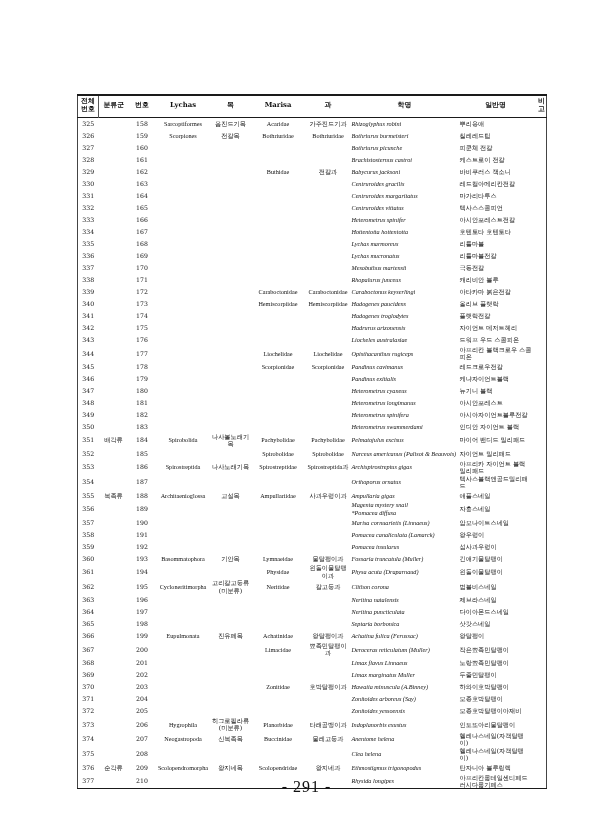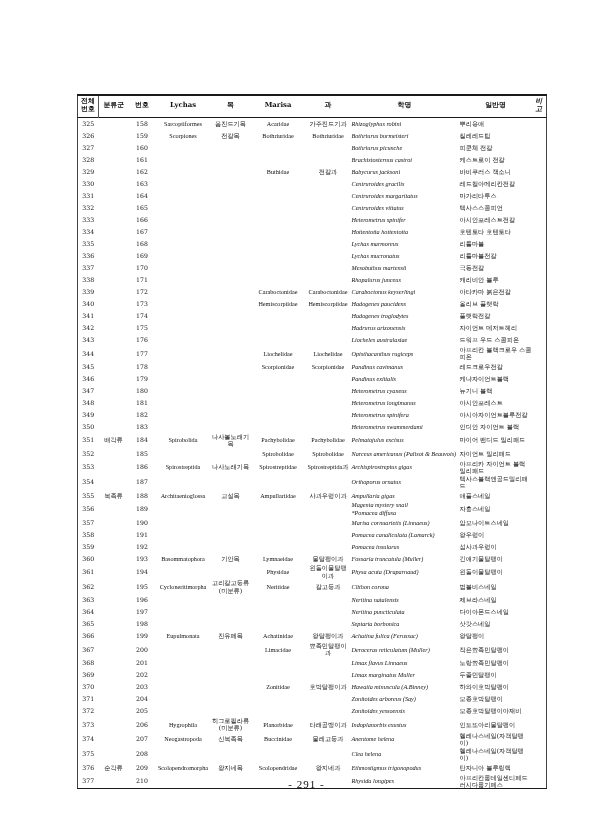--- a/index.html
+++ b/index.html
@@ -30,21 +30,21 @@
     font-size:6.9px;
     font-weight:bold;
     padding:2px 0 3px 0;
     line-height:1.15;
     white-space:pre-line;
     vertical-align:middle;
     text-align:center;
     font-family:"DejaVu Serif", serif;
   }
   table.species th.h0 { border-right:0.5px solid #555555; }
-  table.species th.h9 { text-align:center; padding-right:1px;font-style:italic; }
+  table.species th.h9 { text-align:right; padding-right:1px; }
   table.species td {
     font-size:6.2px;
     height:12px;
     padding:0 1px;
     line-height:1.2;
     vertical-align:middle;
     white-space:pre-line;
     overflow:hidden;
   }
   
@@ -52,21 +52,21 @@
   td.c7, td.c8 { text-align:left; }
   
   td.c3, td.c5, td.c6 { font-family:"Liberation Serif", serif; }
   td.c7 { font-style:italic; font-family:"Liberation Serif", serif; padding-left:2px; }
   td.c8 { padding-left:2px; }
   .page-number {
     position:absolute;
     left:0; top:778px;
     width:613px;
     text-align:center;
-    font-size:11px;
+    font-size:16px;
     letter-spacing:1px;
     font-family:"Liberation Serif", serif;
   }
 </style>
 </head>
 <body>
 
 <div class="table-wrap">
   <table class="species">
     <colgroup>

